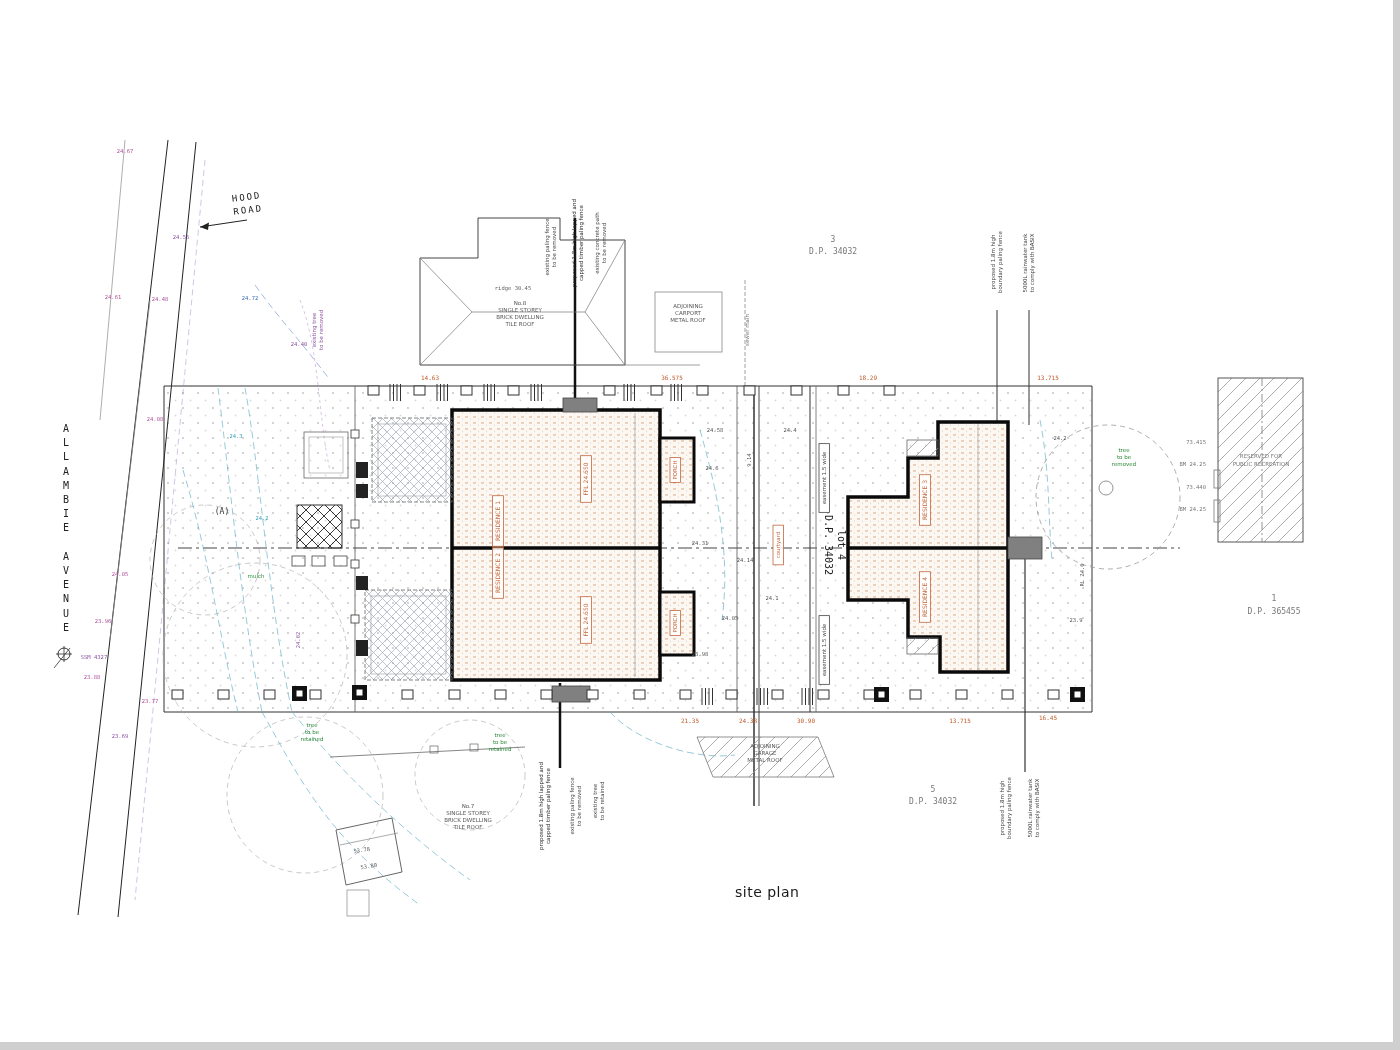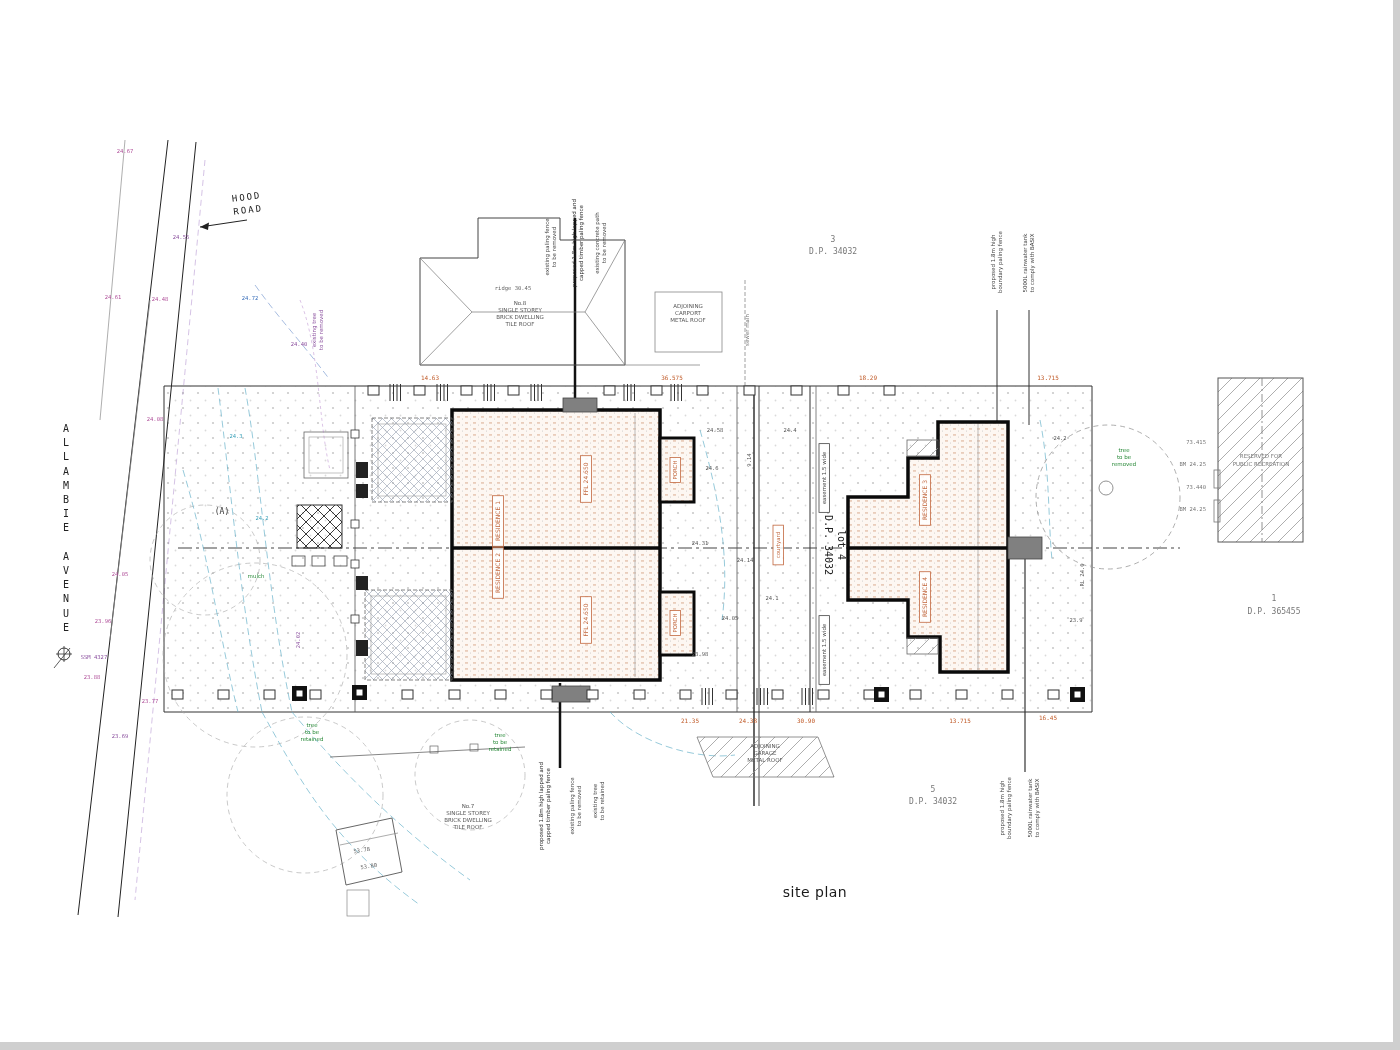--- a/index.html
+++ b/index.html
@@ -1,19 +1,19 @@
 <!DOCTYPE html>
 <html><head>
 <meta charset="utf-8">
 <style>
   html,body{margin:0;padding:0;background:#fff;}
   .stage{position:relative;width:1400px;height:1050px;background:#ffffff;overflow:hidden;
          font-family:"DejaVu Sans", sans-serif;}
   svg{position:absolute;left:0;top:0;}
-  .plan-title{position:absolute;left:735px;top:884px;width:160px;text-align:center;
+  .plan-title{position:absolute;left:735px;top:884px;width:160px;
               font-size:14px;color:#1a1a1a;letter-spacing:.5px;font-family:"DejaVu Sans", sans-serif;}
 </style>
 </head>
 <body>
 
 <div class="stage">
   <svg id="plan" width="1400" height="1050" viewBox="0 0 1400 1050">
     <defs>
       <pattern id="stipple" width="15" height="15" patternUnits="userSpaceOnUse">
         <circle cx="3" cy="3" r="1.1" fill="#3a3a3a" opacity="0.5"></circle>

